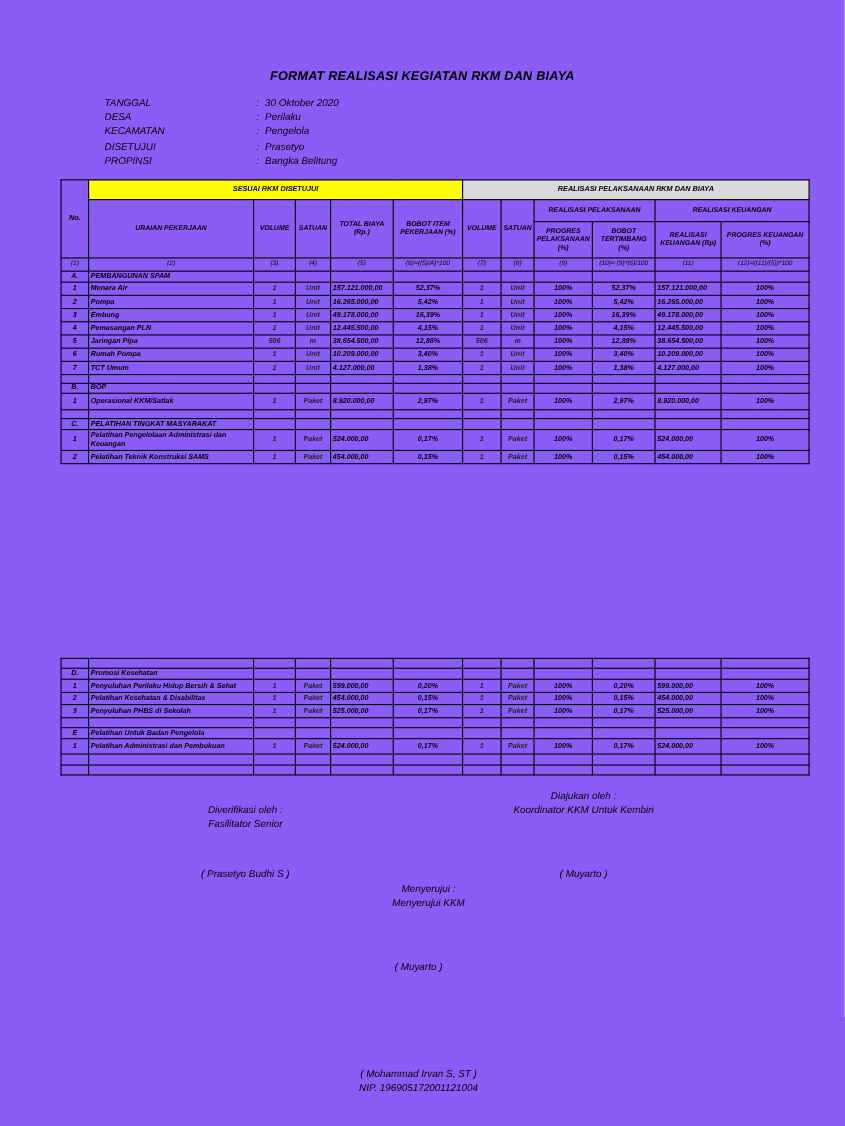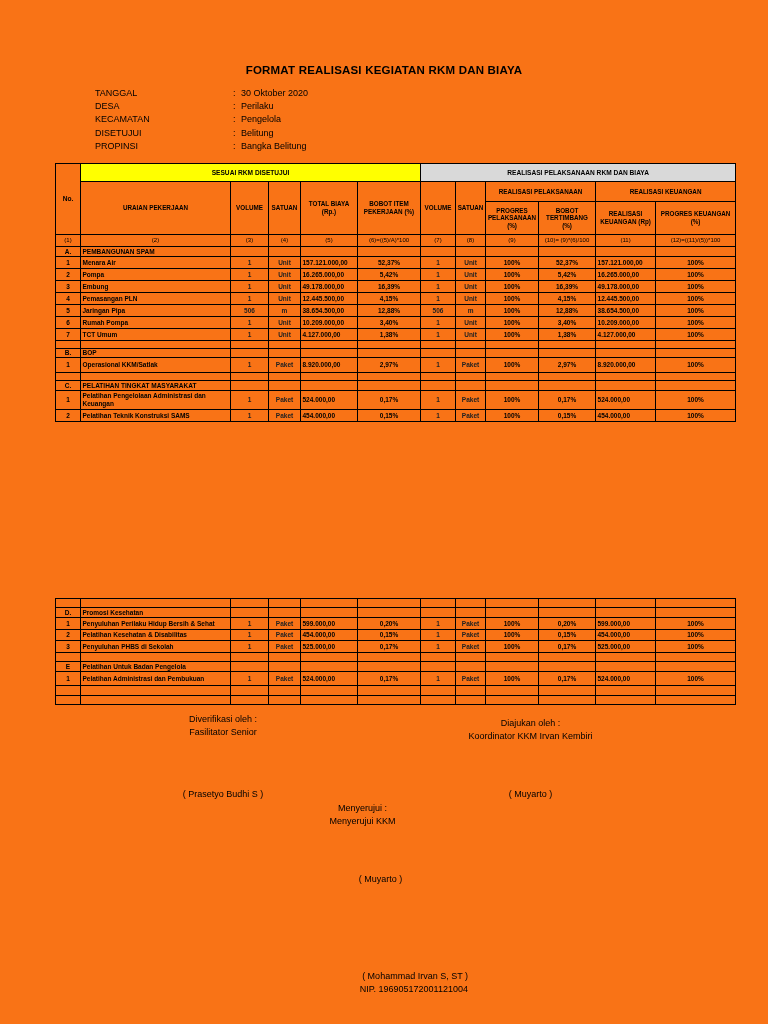--- a/index.html
+++ b/index.html
@@ -1,18 +1,18 @@
 <!DOCTYPE html>
 <html><head>
 <meta charset="utf-8">
 <style>
   html,body { margin:0; padding:0; background:#ffffff; }
   .page {
-    position:relative; width:768px; height:1024px; background:#f97316;
-    font-family:"Liberation Sans", sans-serif; color:#000; overflow:hidden;
+    position:relative; width:768px; height:1024px; background:#8b5cf6;
+    font-family:"Liberation Sans", sans-serif; color:#000; overflow:hidden;font-style:italic;
   }
   .doc-title {
     position:absolute; top:64px; left:0; width:768px; text-align:center;
     font-size:11.5px; font-weight:bold; letter-spacing:0.2px;
   }
   .meta { position:absolute; top:87px; left:57px; font-size:9px; line-height:13.2px; }
   .meta-row { white-space:nowrap;margin-left:38px; }
   .meta-label { display:inline-block; width:138px; }
   .meta-sep { display:inline-block; width:8px; }
 
@@ -32,48 +32,48 @@
   tr.hr3 td { font-size:6.3px; }
   tr.hr4 td { height:11px; font-size:6px; font-weight:normal; }
   
   td.c0 { text-align:center; }
   td.c1 { text-align:left; }
   td.c2, td.c3, td.c6, td.c7 { text-align:center; font-weight:normal; font-size:6px; color:#222; }
   td.c4, td.c10 { text-align:left; }
   td.c5, td.c8, td.c9, td.c11 { text-align:center; font-size:7px; }
 
   .sig { position:absolute; text-align:center; font-size:9px; line-height:12.5px; }
-  #sig-verified       { left:118px; top:713px; width:210px; }
+  #sig-verified       { left:118px; top:730px; width:210px; }
   #sig-verified-name  { left:118px; top:788px; width:210px; }
   #sig-submitted      { left:423px; top:717px; width:215px; }
   #sig-submitted-name { left:423px; top:788px; width:215px; }
-  #sig-approve        { left:260px; top:802px; width:205px; }
+  #sig-approve        { left:287px; top:802px; width:205px; }
   #sig-approve-name   { left:278px; top:873px; width:205px; }
   #sig-ack            { left:278px; top:907px; width:205px; }
-  #sig-ack-name       { left:263px; top:970px; width:205px;text-align:right; }
+  #sig-ack-name       { left:278px; top:970px; width:205px; }
 </style>
 </head>
 <body>
 
 <div class="page">
 
   <div class="doc-title">FORMAT REALISASI KEGIATAN RKM DAN BIAYA</div>
 
   <div class="meta">
     <div class="meta-row">
       <span class="meta-label">TANGGAL</span><span class="meta-sep">:</span><span>30 Oktober 2020</span>
     </div>
     <div class="meta-row">
       <span class="meta-label">DESA</span><span class="meta-sep">:</span><span>Perilaku</span>
     </div>
     <div class="meta-row">
       <span class="meta-label">KECAMATAN</span><span class="meta-sep">:</span><span>Pengelola</span>
     </div>
     <div class="meta-row">
-      <span class="meta-label">DISETUJUI</span><span class="meta-sep">:</span><span>Belitung</span>
+      <span class="meta-label">DISETUJUI</span><span class="meta-sep">:</span><span>Prasetyo</span>
     </div>
     <div class="meta-row">
       <span class="meta-label">PROPINSI</span><span class="meta-sep">:</span><span>Bangka Belitung</span>
     </div>
   </div>
 
   <table class="rkm" id="table1">
     <colgroup>
       <col style="width:25px">
         <col style="width:150px">
@@ -500,21 +500,21 @@
   </table>
 
   <div class="sig" id="sig-verified">
     <div>Diverifikasi oleh :</div>
     <div>Fasilitator Senior</div>
   </div>
   <div class="sig" id="sig-verified-name">( Prasetyo Budhi S )</div>
 
   <div class="sig" id="sig-submitted">
     <div>Diajukan oleh :</div>
-    <div>Koordinator KKM Irvan Kembiri</div>
+    <div>Koordinator KKM Untuk Kembiri</div>
   </div>
   <div class="sig" id="sig-submitted-name">( Muyarto )</div>
 
   <div class="sig" id="sig-approve">
     <div>Menyerujui  :</div>
     <div>Menyerujui KKM</div>
   </div>
   <div class="sig" id="sig-approve-name">( Muyarto )</div>
 
   <div class="sig" id="sig-ack-name">

